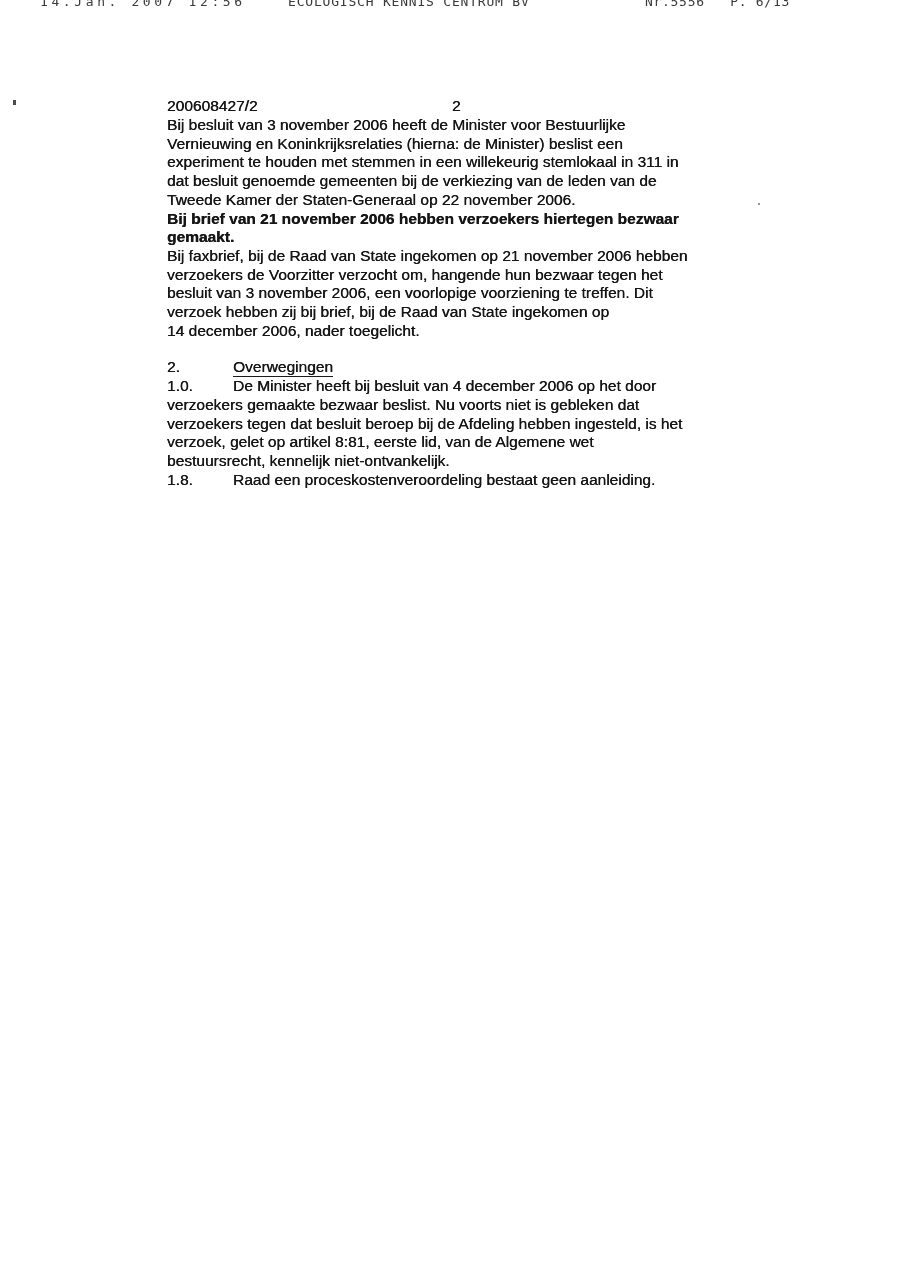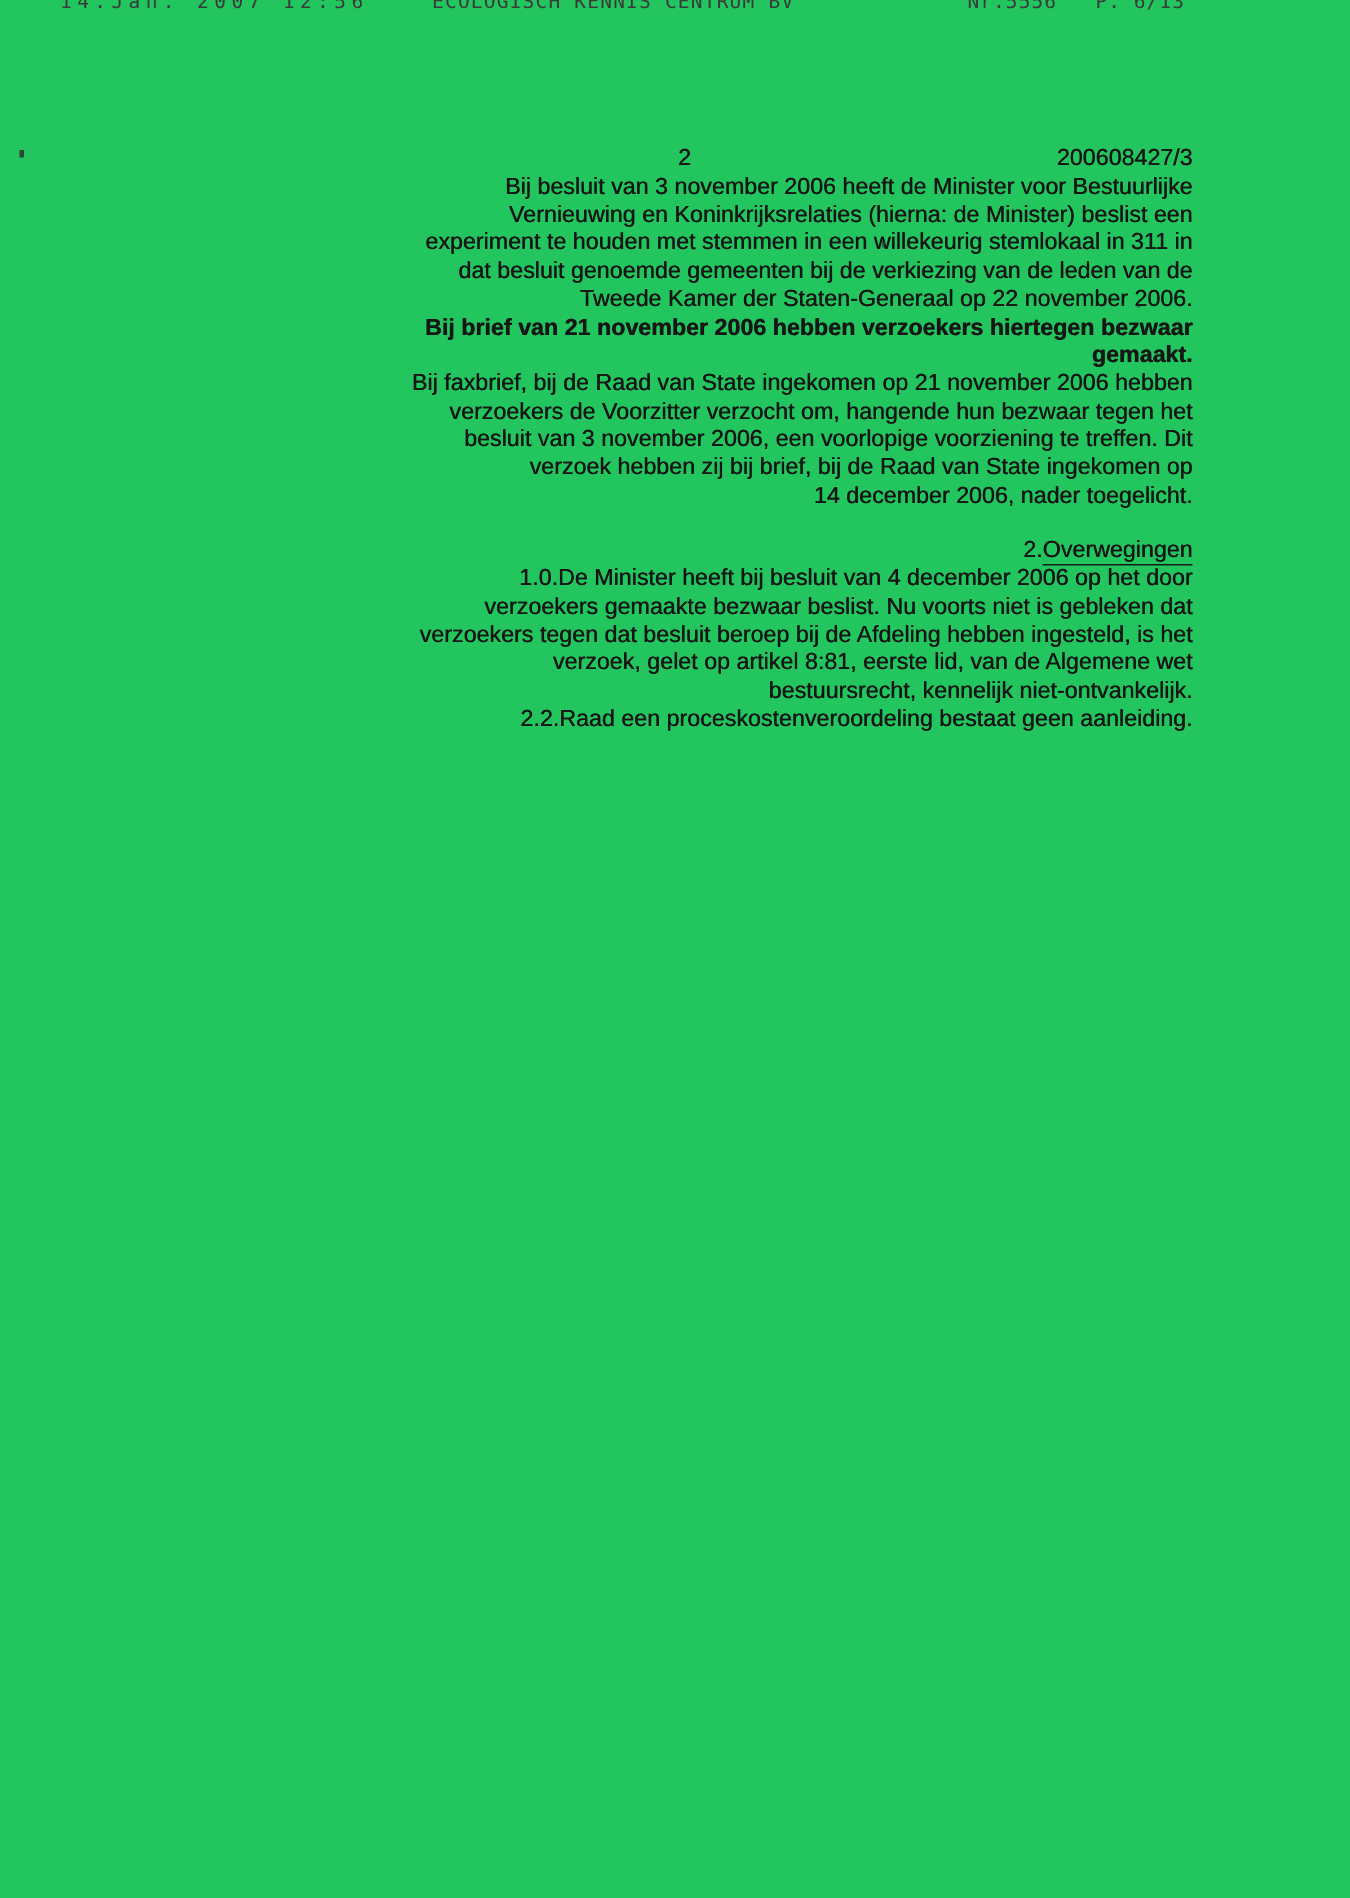--- a/index.html
+++ b/index.html
@@ -1,23 +1,22 @@
 <!DOCTYPE html>
 <html><head>
 <meta charset="utf-8">
 <style>
   html,body{margin:0;padding:0;background:#e8e8e8;}
   .page{
     position:relative;
     width:900px;height:1265px;
-    background:#22c55e;
+    background:#ffffff;
     overflow:hidden;
     font-family:"Liberation Sans",sans-serif;
     color:#161616;
-    text-align:right;
   }
   
   .fax-header{
     position:absolute;top:0;left:0;width:100%;height:10px;
     overflow:hidden;
   }
   .fax-header span{
     position:absolute;top:-5px;
     font-family:"DejaVu Sans Mono",monospace;
     font-size:13px;line-height:14px;
@@ -59,21 +58,21 @@
 
   <div class="fax-header">
     <span class="fh-left">14.Jan. 2007 12:56</span>
     <span class="fh-center">ECOLOGISCH KENNIS CENTRUM BV</span>
     <span class="fh-right">Nr.5556   P. 6/13</span>
   </div>
 
   <div class="content">
 
     <div class="case-line">
-      <span>200608427/3</span>
+      <span>200608427/2</span>
       <span class="pagenum">2</span>
     </div>
 
 
     <p class="para mt19"><span class="ptext">Bij besluit van 3 november 2006 heeft de Minister voor Bestuurlijke
 Vernieuwing en Koninkrijksrelaties (hierna: de Minister) beslist een
 experiment te houden met stemmen in een willekeurig stemlokaal in 311 in
 dat besluit genoemde gemeenten bij de verkiezing van de leden van de
 Tweede Kamer der Staten-Generaal op 22 november 2006.</span></p>
 
@@ -89,21 +88,21 @@
     <div class="heading heading-2">
       <span class="num">2.</span><span class="title">Overwegingen</span>
     </div>
 
     <p class="para mt19"><span class="num">1.0.</span><span class="ptext">De Minister heeft bij besluit van 4 december 2006 op het door
 verzoekers gemaakte bezwaar beslist. Nu voorts niet is gebleken dat
 verzoekers tegen dat besluit beroep bij de Afdeling hebben ingesteld, is het
 verzoek, gelet op artikel 8:81, eerste lid, van de Algemene wet
 bestuursrecht, kennelijk niet-ontvankelijk.</span></p>
 
-    <p class="para mt21"><span class="num">2.2.</span><span class="ptext">Raad een proceskostenveroordeling bestaat geen aanleiding.</span></p>
+    <p class="para mt21"><span class="num">1.8.</span><span class="ptext">Raad een proceskostenveroordeling bestaat geen aanleiding.</span></p>
 
   </div>
 
   <div class="speck sp1"></div>
   <div class="speck sp2"></div>
   <div class="speck sp3"></div>
 
 </div>
 
 </body></html>

